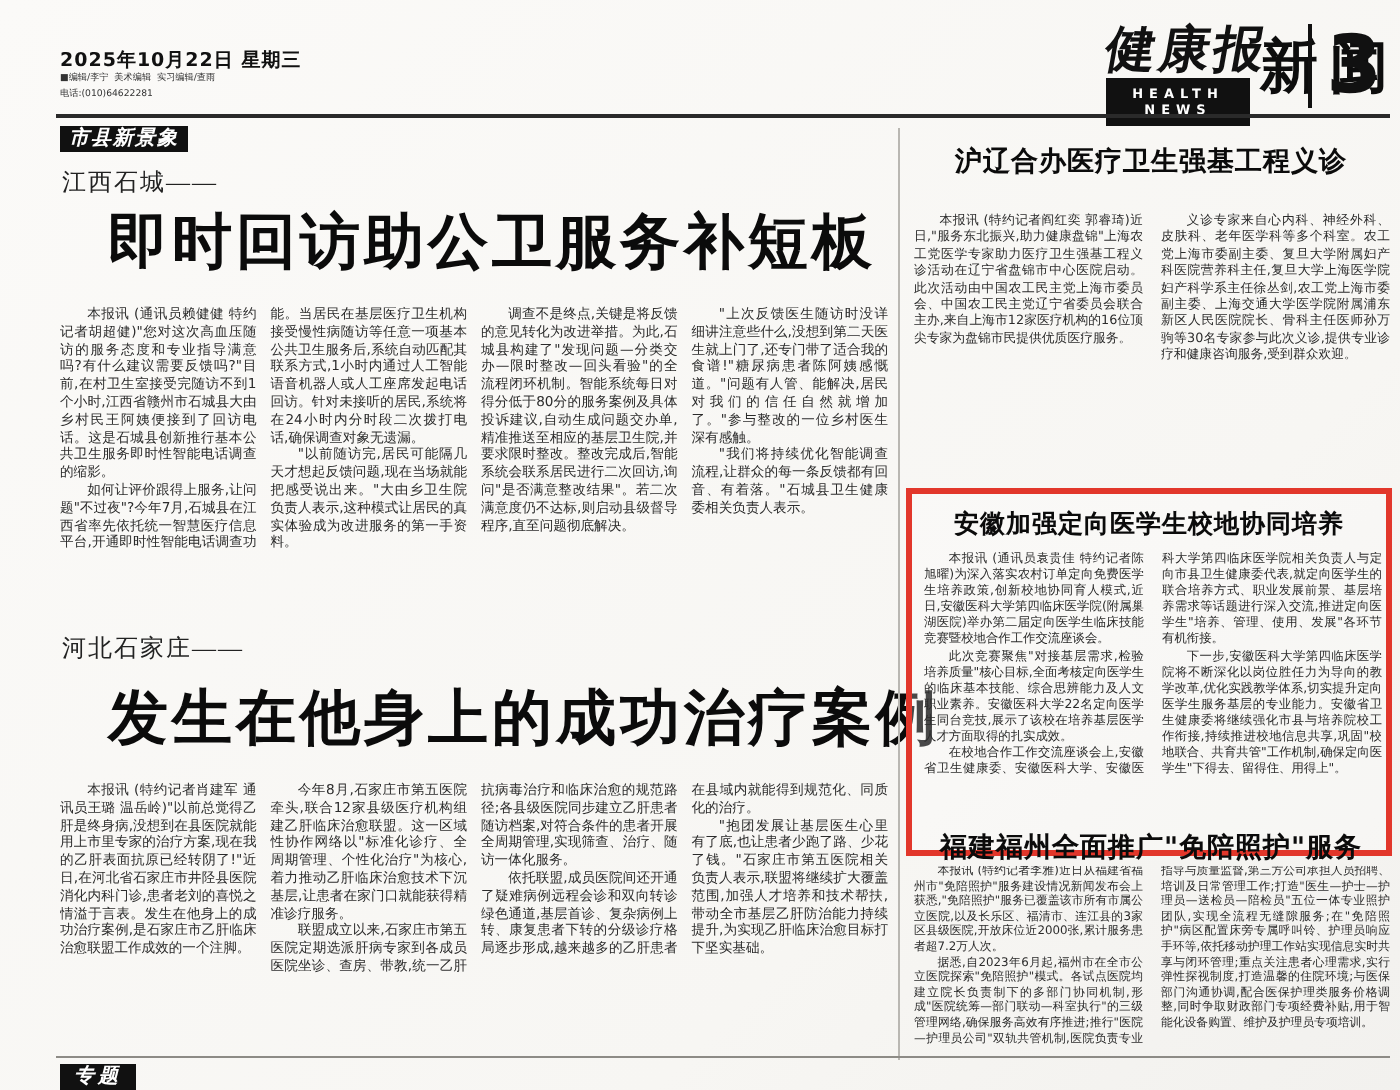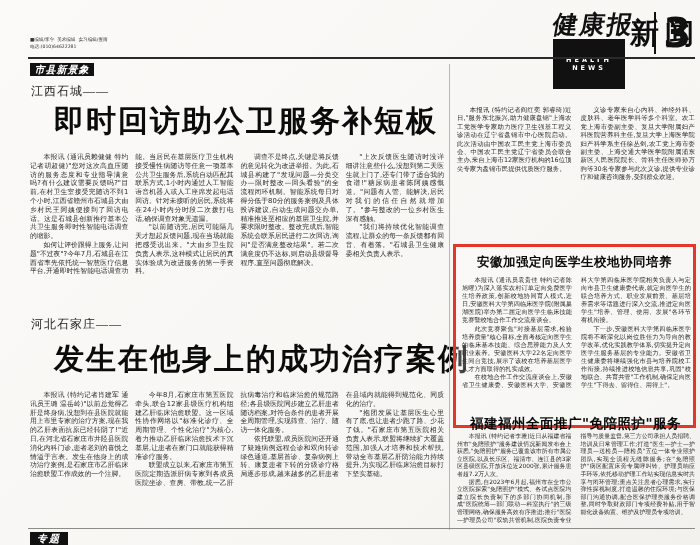--- a/index.html
+++ b/index.html
@@ -5,21 +5,21 @@
   html,body{margin:0;padding:0;}
   body{width:700px;height:545px;background:#e9e8e5;font-family:"DejaVu Sans",sans-serif;}
   .page{position:relative;width:700px;height:545px;background:linear-gradient(135deg,#fbfaf8 0%,#f7f6f3 70%,#f2f1ee 100%);overflow:hidden;color:#1c1c1c;}
   
   .hdr-date{position:absolute;left:30px;top:24px;font-size:9.5px;font-weight:bold;letter-spacing:.5px;color:#111;}
   .hdr-edit{position:absolute;left:30px;top:37px;font-size:4.6px;color:#333;line-height:6px;white-space:pre;}
   .hdr-phone{position:absolute;left:30px;top:44px;font-size:4.6px;color:#333;}
   .hdr-section{position:absolute;left:0;right:0;top:14px;text-align:right;font-size:29px;font-weight:900;letter-spacing:6px;color:#0d0d0d;}
   .masthead{position:absolute;left:553px;top:12px;width:142px;height:44px;}
   .mh-title{font-family:"DejaVu Serif",serif;font-size:25px;font-weight:bold;transform:skewX(-10deg);letter-spacing:2px;color:#111;line-height:26px;}
-  .mh-bar{margin-top:1px;width:72px;background:#111;color:#fff;font-size:6.5px;font-weight:bold;letter-spacing:3px;text-align:center;padding:17px 0;}
+  .mh-bar{margin-top:1px;width:72px;background:#111;color:#fff;font-size:6.5px;font-weight:bold;letter-spacing:3px;text-align:center;padding:4px 0;}
   .mh-num{position:absolute;right:4px;top:0px;border-left:2px solid #111;padding-left:7px;font-size:40px;font-weight:900;line-height:42px;color:#111;}
   .hdr-rule{position:absolute;left:28px;top:57px;width:667px;height:2px;background:#2a2a2a;}
   
   .badge{position:absolute;background:#111;color:#fff;font-size:10px;font-weight:bold;font-style:italic;text-align:center;line-height:13px;font-family:"DejaVu Serif",serif;}
   .badge-col{left:30px;top:63px;width:64px;height:13px;letter-spacing:1px;}
   .badge-foot{left:30px;top:532px;width:38px;height:13px;letter-spacing:2px;}
   
   .kicker{position:absolute;font-size:12px;color:#222;letter-spacing:1px;font-family:Liberation Serif, serif;}
   .k1{left:31px;top:83px;}
   .k2{left:31px;top:316px;}
@@ -42,20 +42,21 @@
   .b4 p{margin:0;text-indent:2em;}
   .b5{left:457px;top:433px;width:238px;height:95px;column-count:2;column-gap:9px;font-size:5.9px;line-height:7.6px;}
   
   .foot-rule{position:absolute;left:28px;top:528px;width:667px;height:1px;background:#8d8b86;}
 </style>
 </head>
 <body>
 
 <div class="page">
 
+  <div class="hdr-date">2025年10月22日 星期三</div>
   <div class="hdr-edit">■编辑/李宁  美术编辑  实习编辑/查雨</div>
   <div class="hdr-phone">电话:(010)64622281</div>
   <div class="hdr-section">新闻</div>
   <div class="masthead">
     <div class="mh-title">健康报</div>
     <div class="mh-bar">HEALTH NEWS</div>
     <div class="mh-num">3</div>
   </div>
   <div class="hdr-rule"></div>
 
@@ -77,20 +78,21 @@
   <div class="bodytext b2">
       <p>本报讯 (特约记者肖建军 通讯员王璐 温岳岭)"以前总觉得乙肝是终身病,没想到在县医院就能用上市里专家的治疗方案,现在我的乙肝表面抗原已经转阴了!"近日,在河北省石家庄市井陉县医院消化内科门诊,患者老刘的喜悦之情溢于言表。发生在他身上的成功治疗案例,是石家庄市乙肝临床治愈联盟工作成效的一个注脚。</p>
       <p>今年8月,石家庄市第五医院牵头,联合12家县级医疗机构组建乙肝临床治愈联盟。这一区域性协作网络以"标准化诊疗、全周期管理、个性化治疗"为核心,着力推动乙肝临床治愈技术下沉基层,让患者在家门口就能获得精准诊疗服务。</p>
       <p>联盟成立以来,石家庄市第五医院定期选派肝病专家到各成员医院坐诊、查房、带教,统一乙肝抗病毒治疗和临床治愈的规范路径;各县级医院同步建立乙肝患者随访档案,对符合条件的患者开展全周期管理,实现筛查、治疗、随访一体化服务。</p>
       <p>依托联盟,成员医院间还开通了疑难病例远程会诊和双向转诊绿色通道,基层首诊、复杂病例上转、康复患者下转的分级诊疗格局逐步形成,越来越多的乙肝患者在县域内就能得到规范化、同质化的治疗。</p>
       <p>"抱团发展让基层医生心里有了底,也让患者少跑了路、少花了钱。"石家庄市第五医院相关负责人表示,联盟将继续扩大覆盖范围,加强人才培养和技术帮扶,带动全市基层乙肝防治能力持续提升,为实现乙肝临床治愈目标打下坚实基础。</p>
     </div>
 
   <div class="vrule"></div>
 
+  <div class="headline-mid h3">沪辽合办医疗卫生强基工程义诊</div>
   <div class="bodytext b3">
       <p>本报讯 (特约记者阎红奕 郭睿琦)近日,"服务东北振兴,助力健康盘锦"上海农工党医学专家助力医疗卫生强基工程义诊活动在辽宁省盘锦市中心医院启动。此次活动由中国农工民主党上海市委员会、中国农工民主党辽宁省委员会联合主办,来自上海市12家医疗机构的16位顶尖专家为盘锦市民提供优质医疗服务。</p>
       <p>义诊专家来自心内科、神经外科、皮肤科、老年医学科等多个科室。农工党上海市委副主委、复旦大学附属妇产科医院营养科主任,复旦大学上海医学院妇产科学系主任徐丛剑,农工党上海市委副主委、上海交通大学医学院附属浦东新区人民医院院长、骨科主任医师孙万驹等30名专家参与此次义诊,提供专业诊疗和健康咨询服务,受到群众欢迎。</p>
     </div>
 
   <div class="redbox">
     <div class="h4">安徽加强定向医学生校地协同培养</div>
     <div class="b4">
         <p>本报讯 (通讯员袁贵佳 特约记者陈旭曜)为深入落实农村订单定向免费医学生培养政策,创新校地协同育人模式,近日,安徽医科大学第四临床医学院(附属巢湖医院)举办第二届定向医学生临床技能竞赛暨校地合作工作交流座谈会。</p>
         <p>此次竞赛聚焦"对接基层需求,检验培养质量"核心目标,全面考核定向医学生的临床基本技能、综合思辨能力及人文职业素养。安徽医科大学22名定向医学生同台竞技,展示了该校在培养基层医学人才方面取得的扎实成效。</p>

